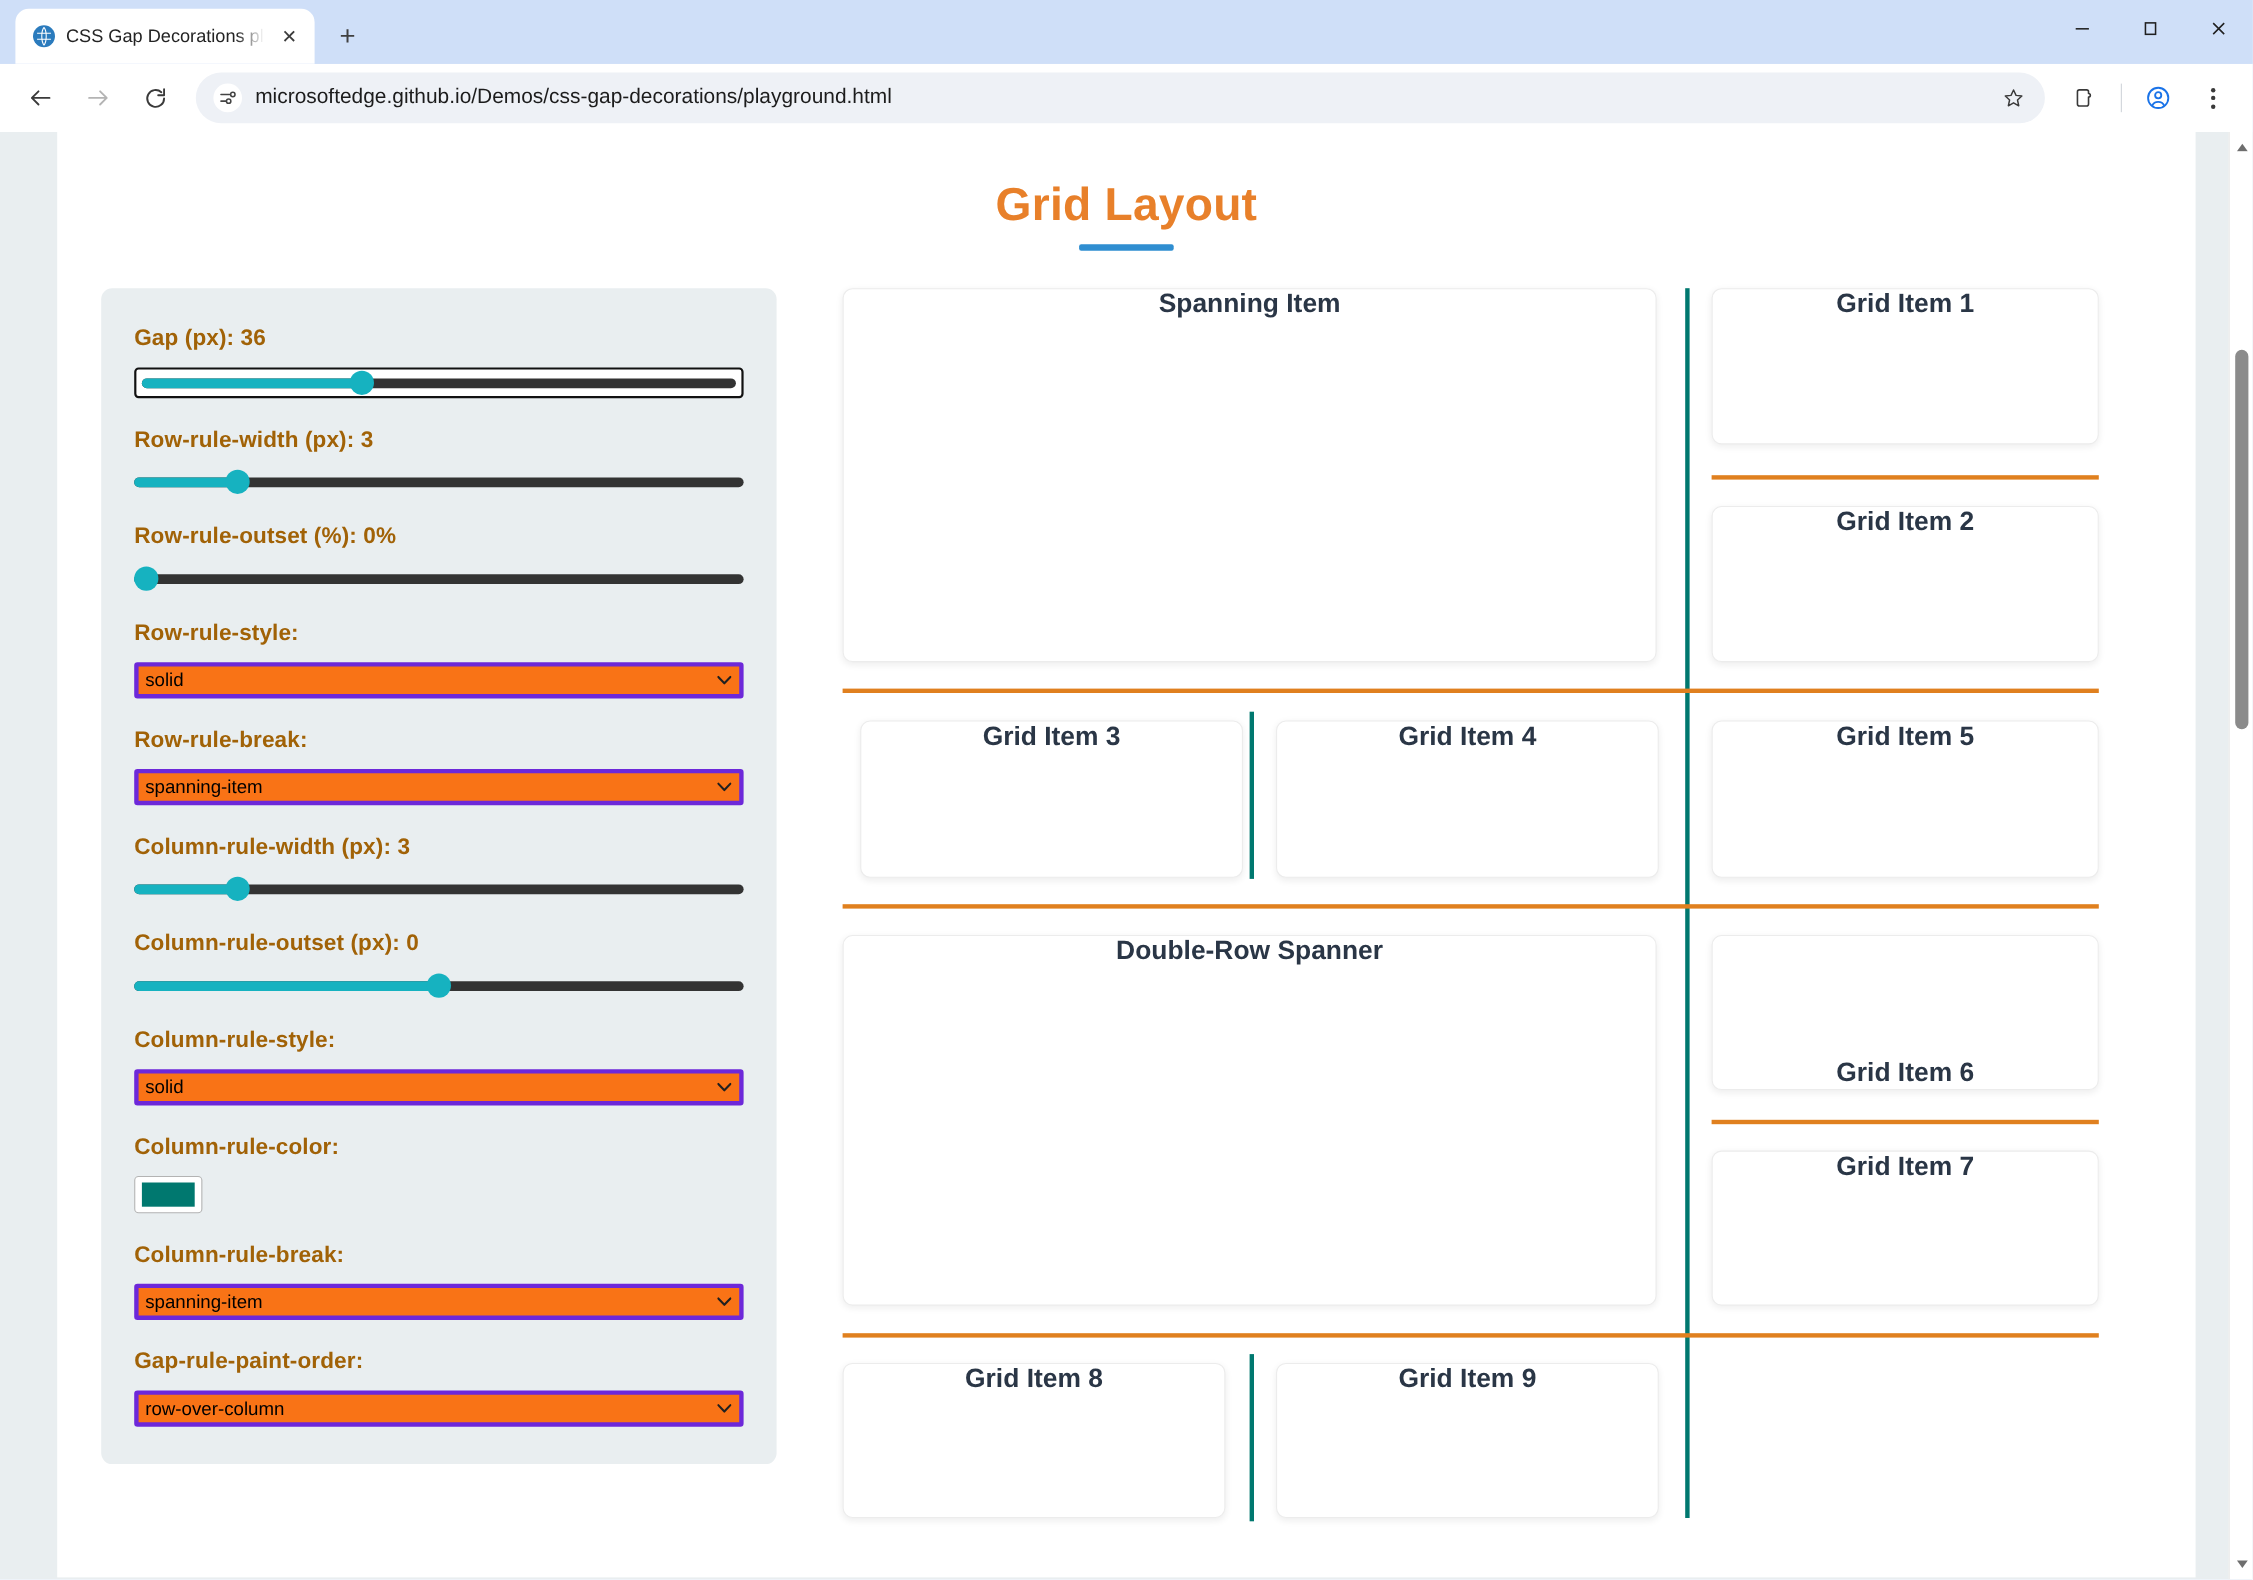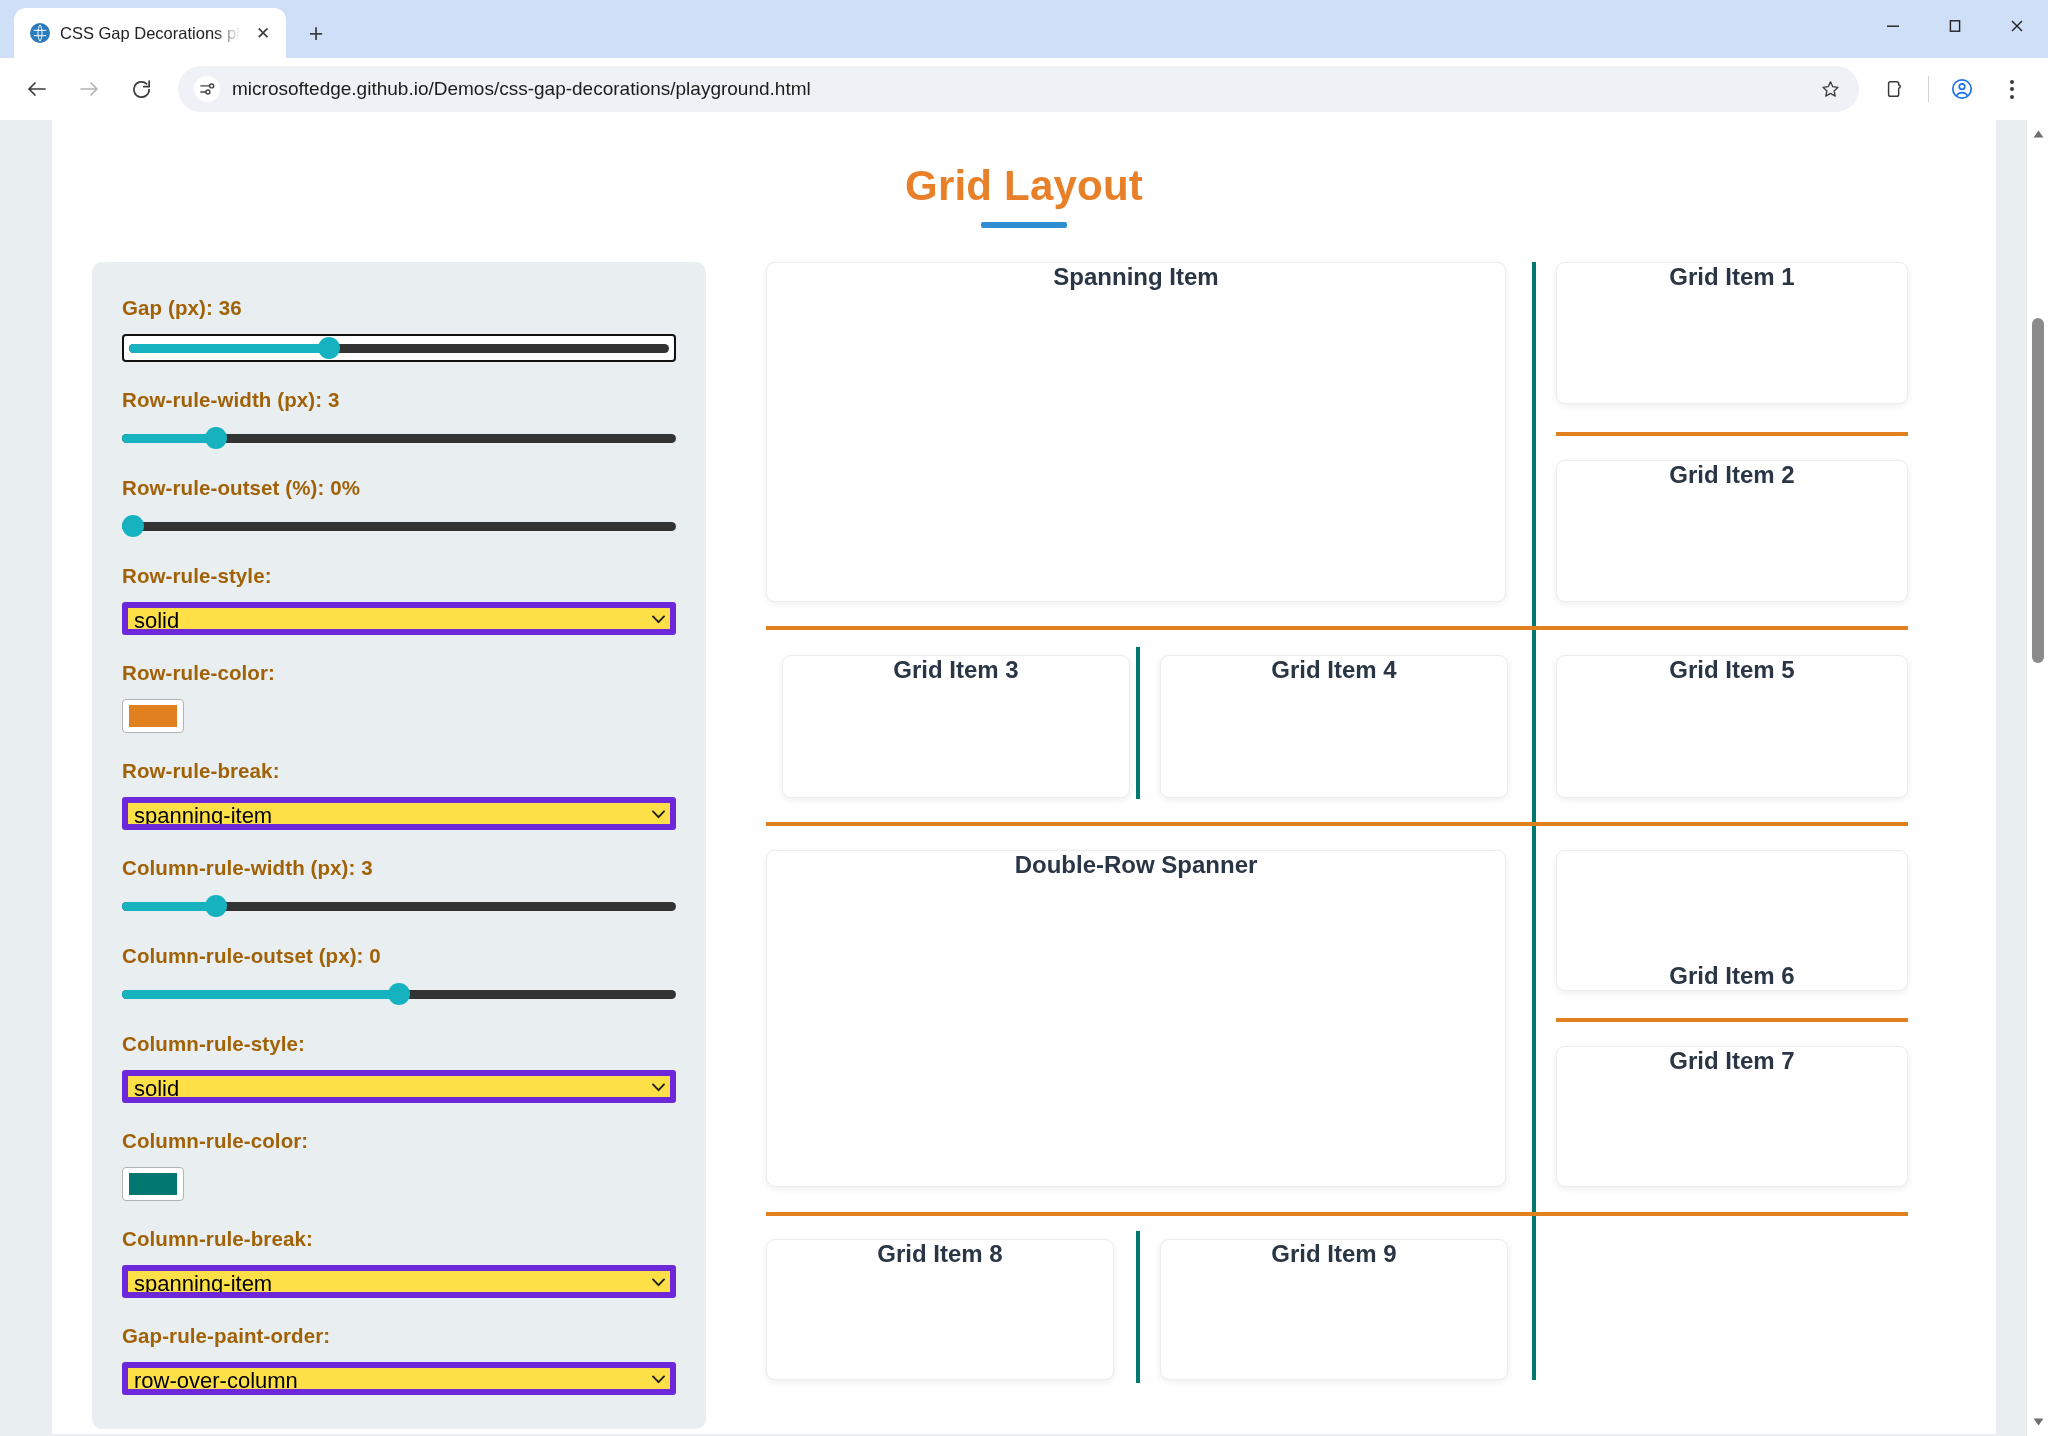--- a/index.html
+++ b/index.html
@@ -84,23 +84,23 @@
   .range .track { position:absolute; left:0; right:0; height:9px;
                   background:#333333; border-radius:5px; }
   .range .fill { position:absolute; left:0; height:9px; background:#16b2c0;
                  border-radius:5px 0 0 5px; }
   .range .thumb { position:absolute; width:22px; height:22px; border-radius:50%;
                   background:#16b2c0; transform:translateX(-50%); }
   .range-wrap { padding:4px 0; }
   .range-wrap.focus-ring { border:2px solid #111111; border-radius:4px;
                            padding:4px 5px; background:#ffffff; }
 
-  select.ctrl-select { width:100%; height:33px; font-size:22px;
+  select.ctrl-select { width:100%; height:33px; font-size:17px;
         font-family:"Liberation Sans", sans-serif; color:#000000;
-        background:#fde047; border:6px solid #6d28d9; border-radius:3px;
+        background:#f97316; border:4px solid #6d28d9; border-radius:3px;
         padding:0 6px; appearance:none; -webkit-appearance:none; }
   .select-wrap { position:relative; width:100%; }
   .select-arrow { position:absolute; right:11px; top:50%; transform:translateY(-50%);
                   pointer-events:none; }
 
   .swatch { width:62px; height:34px; border:1px solid #b3b3b3; border-radius:4px;
             background:#ffffff; padding:5px 6px; display:block; }
   .swatch i { display:block; width:100%; height:100%; }
 
   
@@ -244,26 +244,20 @@
                   </div>
                 </div>
               </div>
               <div class="ctrl-block">
                 <div class="ctrl-label">Row-rule-style:</div>
                 <div class="select-wrap"><select class="ctrl-select"><option>none</option><option selected="">solid</option><option>dashed</option><option>dotted</option><option>double</option><option>groove</option><option>ridge</option><option>inset</option><option>outset</option></select><span class="select-arrow"><svg width="13" height="9" viewBox="0 0 13 9">
                       <path d="M1 1.4 L6.5 7.2 L12 1.4" fill="none" stroke="#202020" stroke-width="1.9" stroke-linecap="round" stroke-linejoin="round"></path>
                     </svg></span></div>
               </div>
               <div class="ctrl-block">
-                <div class="ctrl-label">Row-rule-color:</div>
-                <button class="swatch">
-                  <i style="background:#e0801f"></i>
-                </button>
-              </div>
-              <div class="ctrl-block">
                 <div class="ctrl-label">Row-rule-break:</div>
                 <div class="select-wrap"><select class="ctrl-select"><option>none</option><option selected="">spanning-item</option><option>intersection</option></select><span class="select-arrow"><svg width="13" height="9" viewBox="0 0 13 9">
                       <path d="M1 1.4 L6.5 7.2 L12 1.4" fill="none" stroke="#202020" stroke-width="1.9" stroke-linecap="round" stroke-linejoin="round"></path>
                     </svg></span></div>
               </div>
               <div class="ctrl-block">
                 <div class="ctrl-label">Column-rule-width (px): 3</div>
                 <div class="range-wrap">
                   <div class="range">
                     <div class="track"></div>

